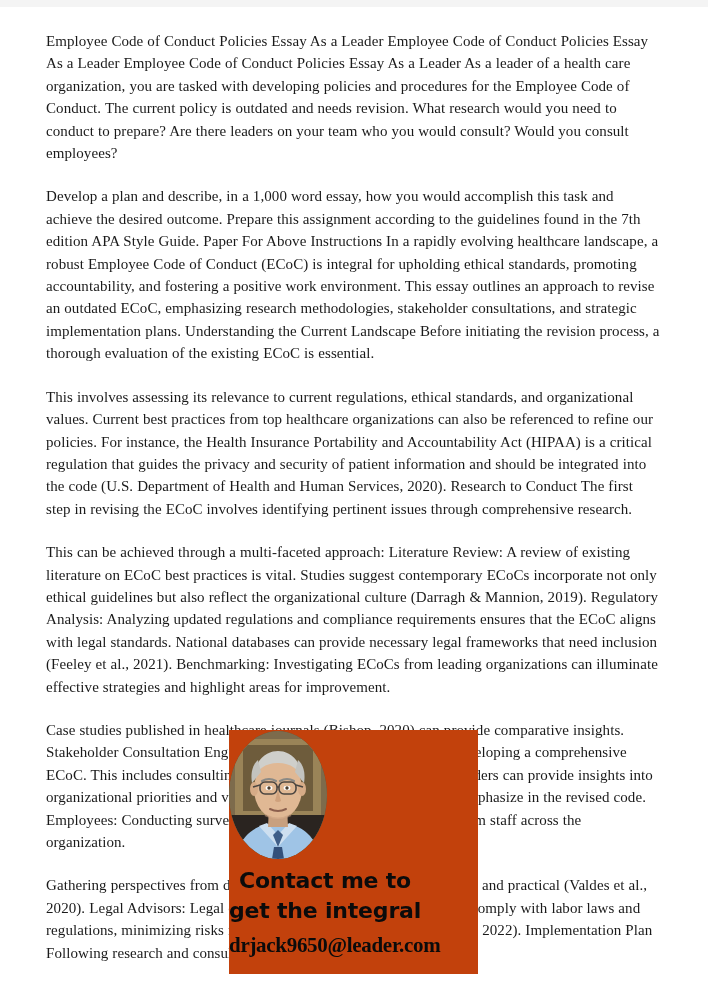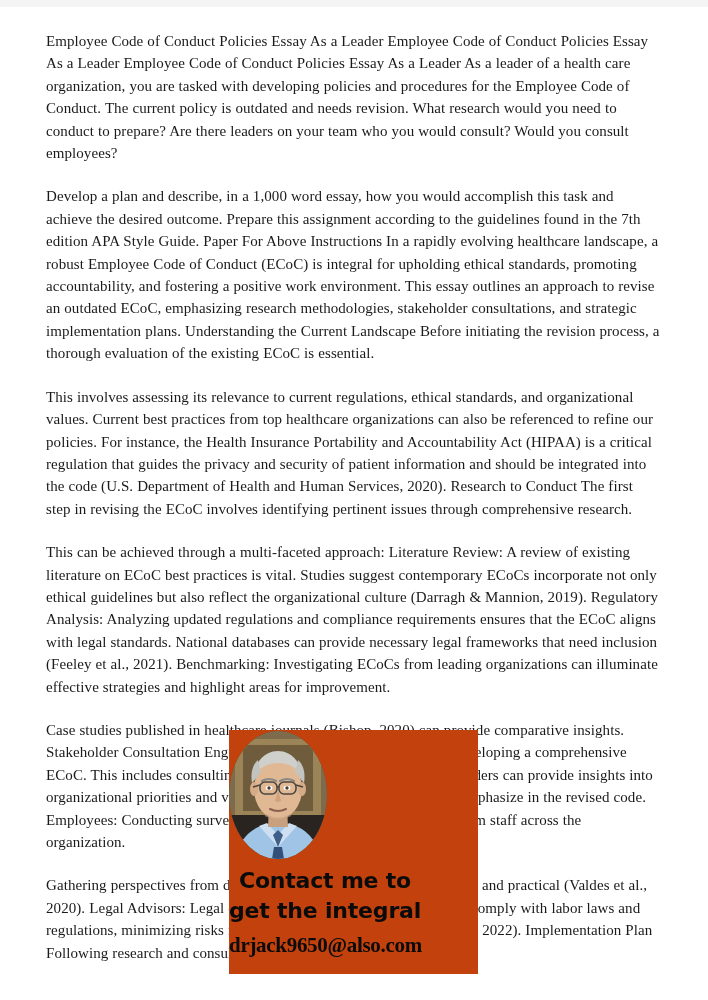--- a/index.html
+++ b/index.html
@@ -159,17 +159,17 @@
           <path d="M36 84 q13 7 26 0" stroke="#c9a081" stroke-width="2" fill="none" opacity="0.6"></path>
         </g>
       </svg>
     </div>
 
     <div class="promo-headline">
       <div>Contact me to</div>
       <div>get the integral</div>
     </div>
 
-    <div class="promo-email">drjack9650@also.com</div>
+    <div class="promo-email">drjack9650@leader.com</div>
 
   </div>
 
 </div>
 
 </body></html>

